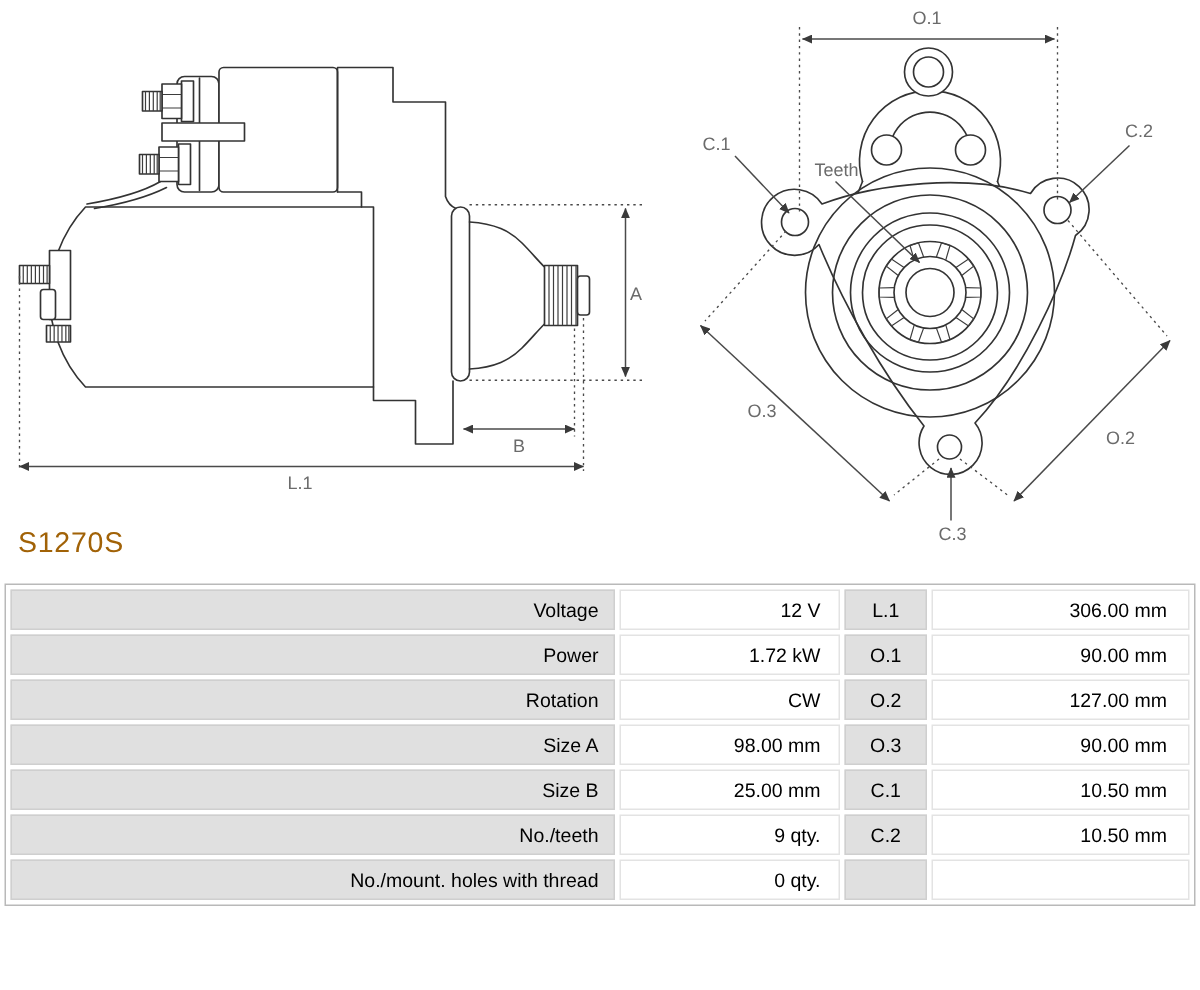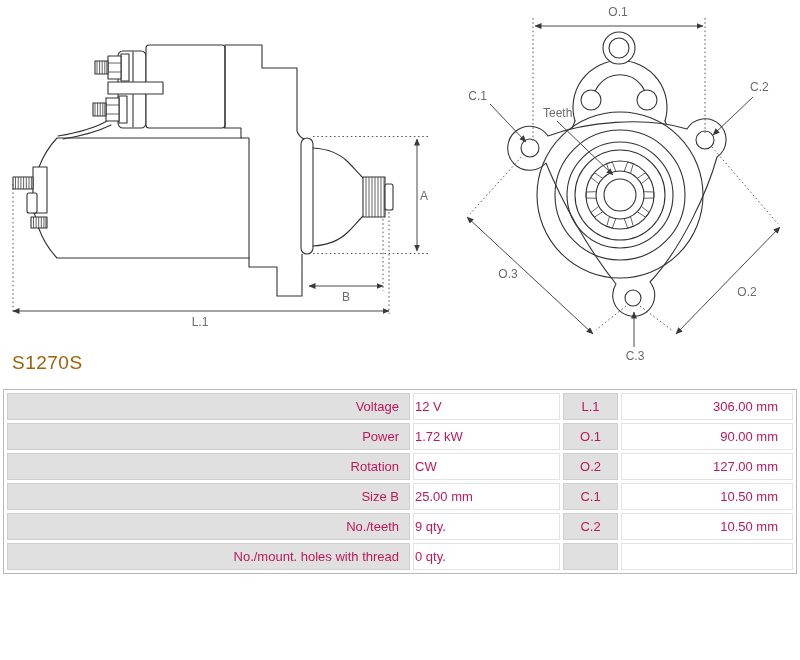--- a/index.html
+++ b/index.html
@@ -11,24 +11,24 @@
   .ln{fill:none;stroke:#333333;stroke-width:1.1;stroke-linejoin:round;stroke-linecap:round;}
   .wf{fill:#ffffff;stroke:#333333;stroke-width:1.1;stroke-linejoin:round;}
   .thin{fill:none;stroke:#3d3d3d;stroke-width:0.8;}
   .dim{fill:none;stroke:#4a4a4a;stroke-width:1;}
   .dot{fill:none;stroke:#4a4a4a;stroke-width:0.9;stroke-dasharray:1.6 2.6;}
   svg text{font-family:"Liberation Sans",sans-serif;font-size:12px;fill:#6b6b6b;}
   #part-number{position:absolute;left:12px;top:352px;font-size:19px;letter-spacing:.5px;
         color:#a16207;}
   #spec-table{position:absolute;left:4px;top:390px;width:792px;border-collapse:separate;
         border-spacing:3px;background:#fff;outline:1px solid #b9b9b9;table-layout:fixed;}
-  #spec-table td{height:27px;font-size:13px;color:#be185d;box-sizing:border-box;
+  #spec-table td{height:27px;font-size:13px;color:#000000;box-sizing:border-box;
         overflow:hidden;white-space:nowrap;}
   td.lbl{background:#e0e0e0;border:1px solid #cfcfcf;text-align:right;padding-right:10px;width:403px;}
-  td.val{background:#ffffff;border:1px solid #e3e3e3;text-align:left;padding-right:12px;width:147px;}
+  td.val{background:#ffffff;border:1px solid #e3e3e3;text-align:right;padding-right:12px;width:147px;}
   td.dim-lbl{background:#e0e0e0;border:1px solid #cfcfcf;text-align:center;width:55px;}
   td.dim-val{background:#ffffff;border:1px solid #e3e3e3;text-align:right;padding-right:14px;width:172px;}
 </style>
 </head>
 <body>
 
 <div id="page">
 
   <svg id="side-view" width="430" height="345" viewBox="0 0 430 345">
     <defs>
@@ -205,20 +205,26 @@
         <td class="dim-lbl">O.1</td>
         <td class="dim-val">90.00 mm</td>
       </tr>
       <tr>
         <td class="lbl">Rotation</td>
         <td class="val">CW</td>
         <td class="dim-lbl">O.2</td>
         <td class="dim-val">127.00 mm</td>
       </tr>
       <tr>
+        <td class="lbl">Size A</td>
+        <td class="val">98.00 mm</td>
+        <td class="dim-lbl">O.3</td>
+        <td class="dim-val">90.00 mm</td>
+      </tr>
+      <tr>
         <td class="lbl">Size B</td>
         <td class="val">25.00 mm</td>
         <td class="dim-lbl">C.1</td>
         <td class="dim-val">10.50 mm</td>
       </tr>
       <tr>
         <td class="lbl">No./teeth</td>
         <td class="val">9 qty.</td>
         <td class="dim-lbl">C.2</td>
         <td class="dim-val">10.50 mm</td>

